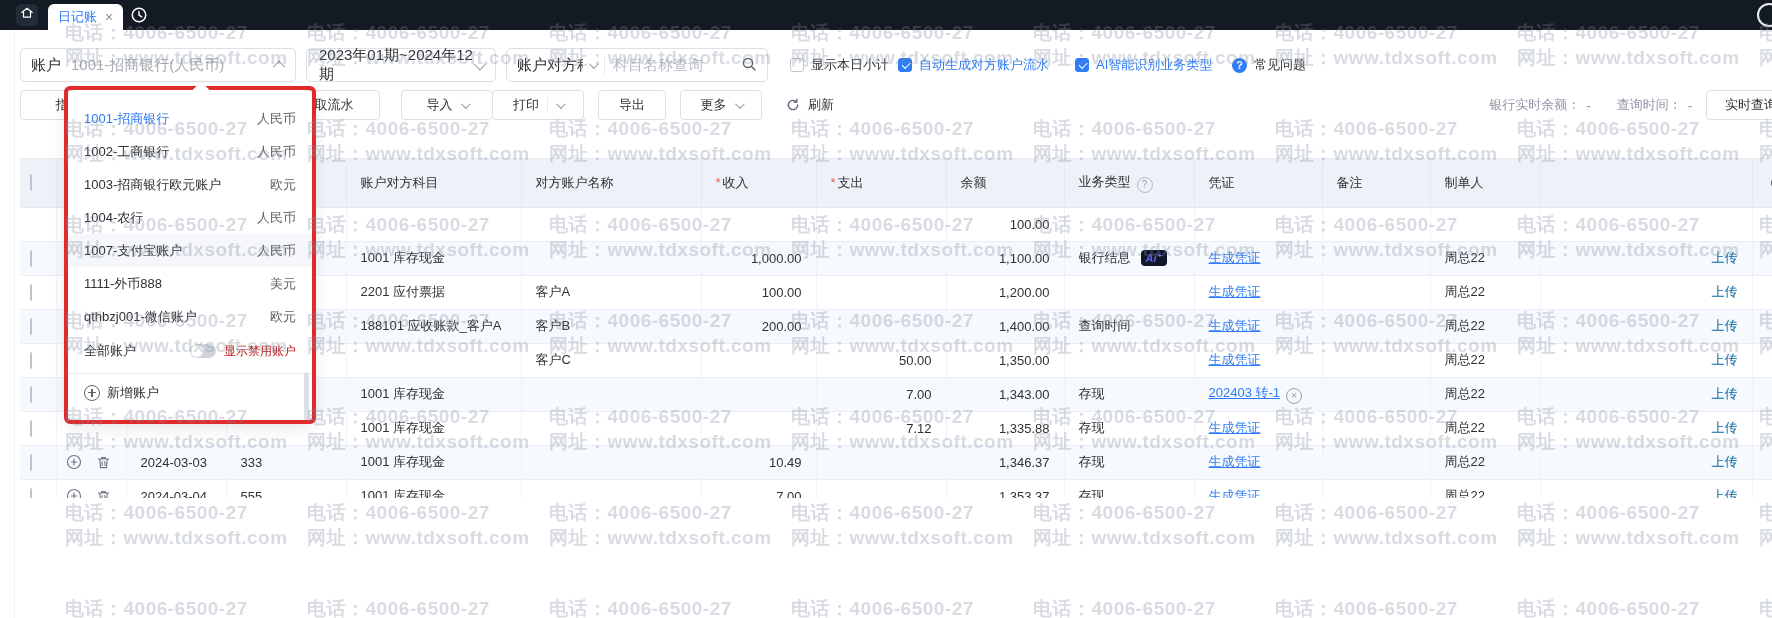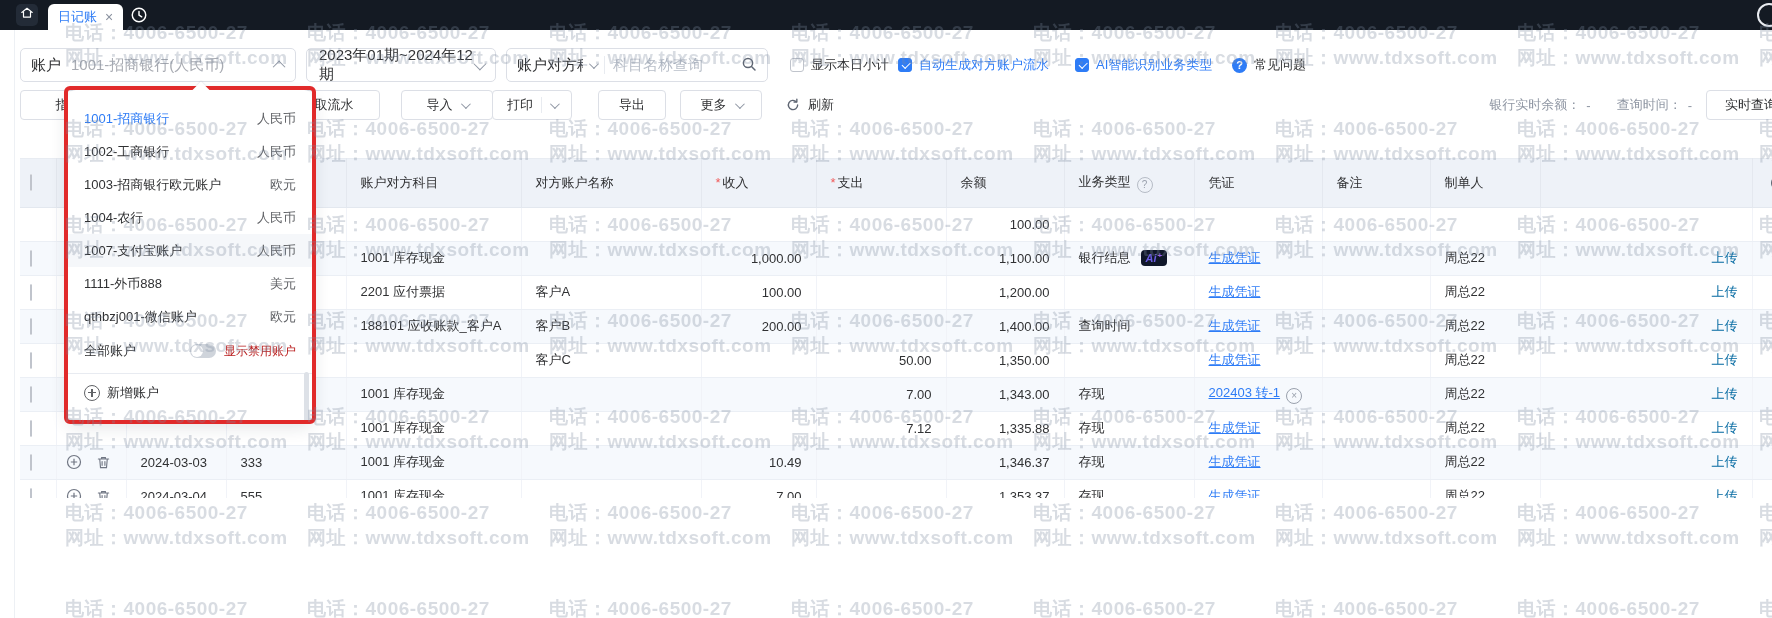--- a/index.html
+++ b/index.html
@@ -153,21 +153,21 @@
   <div class="tbtn" style="left:20px;width:110px;">
     <span>指定业</span>
   </div>
   <div class="tbtn" style="left:250px;width:130px;">
     <span style="margin-left:38px;">取流水</span>
   </div>
   <div class="tbtn" style="left:401px;width:92px;">
     <span>导入</span>
     <span class="chev down sm"></span>
   </div>
-  <div class="tbtn" style="left:492px;width:80px;">
+  <div class="tbtn" style="left:492px;width:92px;">
     <span>打印</span>
     <span class="inner-div"></span>
     <span class="chev down sm"></span>
   </div>
   <div class="tbtn" style="left:598px;width:68px;">
     <span>导出</span>
   </div>
   <div class="tbtn" style="left:680px;width:82px;">
     <span>更多</span>
     <span class="chev down sm"></span>

